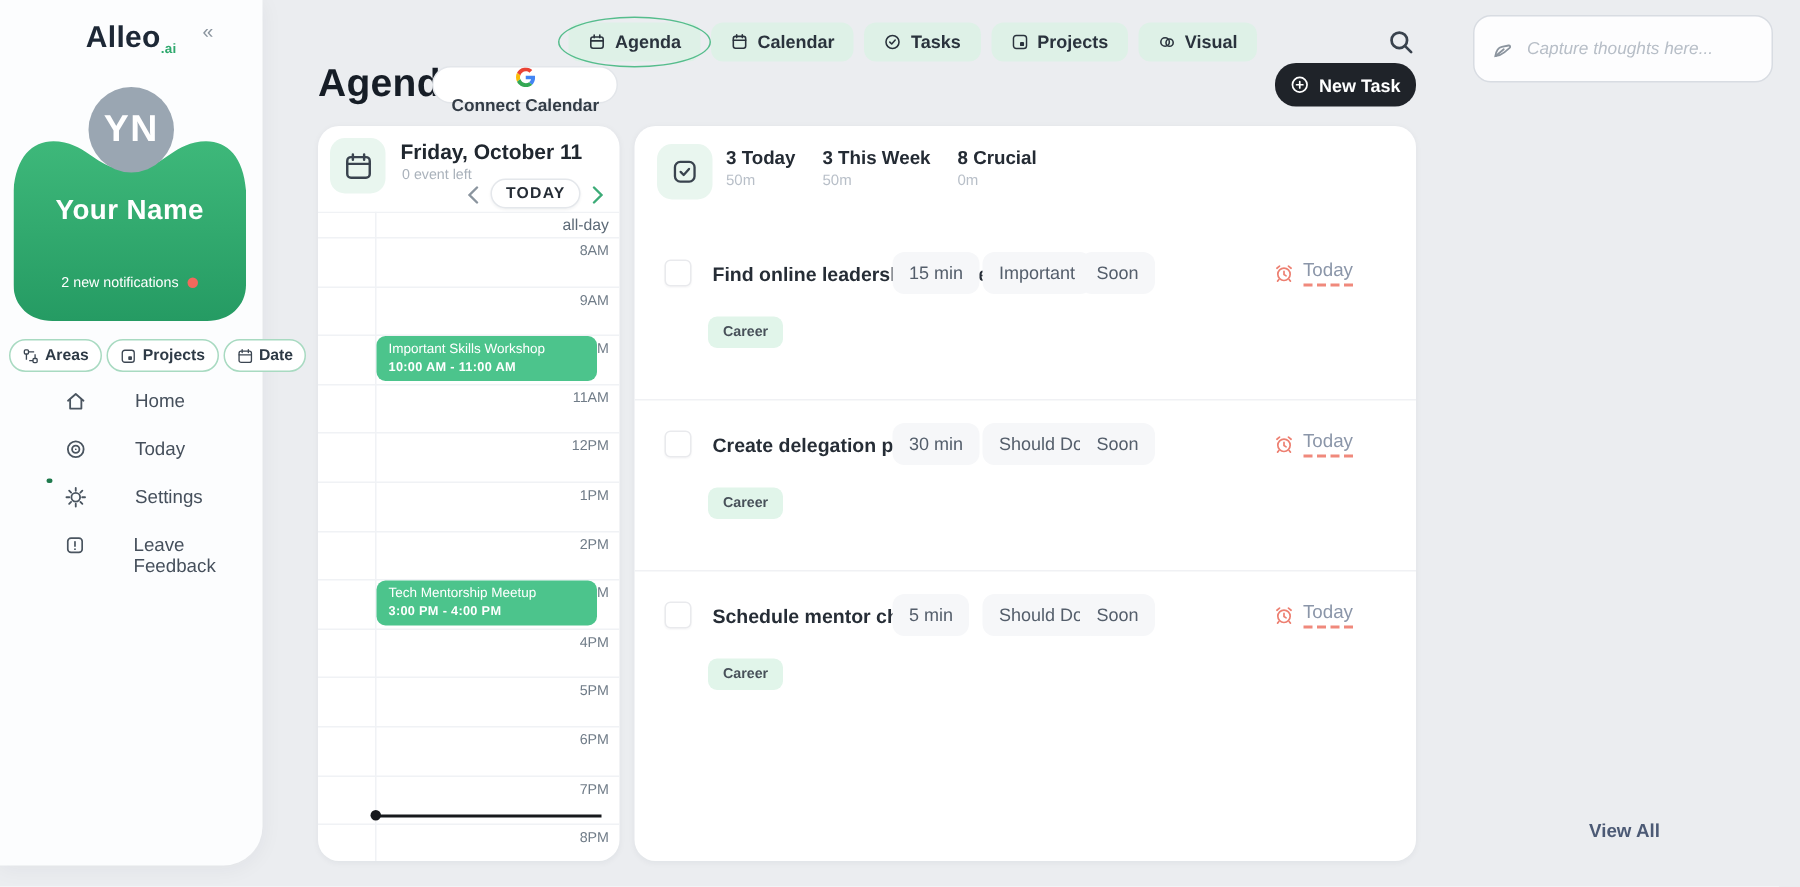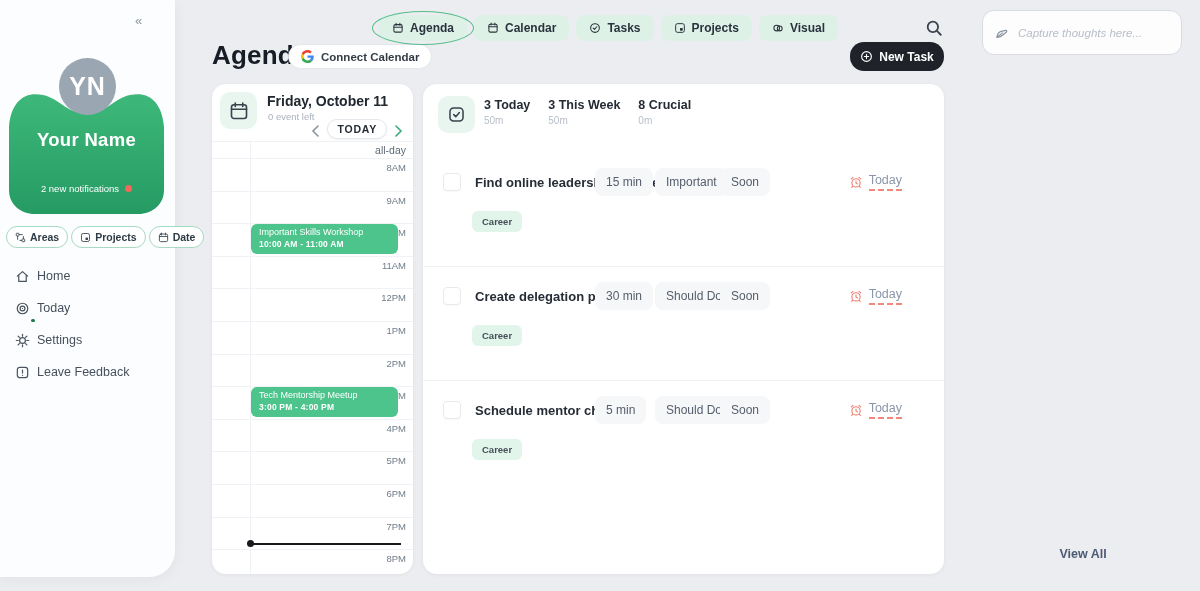--- a/index.html
+++ b/index.html
@@ -22,39 +22,39 @@
                font-size:18.5px; font-weight:700; z-index:2; letter-spacing:.3px; }
   .notif { position:absolute; top:96px; width:100%; display:flex; justify-content:center;
            align-items:center; gap:6px; z-index:2; color:#fff; font-size:9.5px; cursor:pointer; }
   .notif-dot { width:7px; height:7px; border-radius:50%; background:#f2695c; }
   .filter-pills { position:absolute; left:6px; top:226px; display:flex; gap:3px; z-index:6; }
   .fpill { display:flex; align-items:center; gap:4px; height:22px; padding:0 8px; background:#fff;
            border:1px solid #a8dac1; border-radius:12px; font-size:10.5px; font-weight:600;
            color:#2e3a46; cursor:pointer; white-space:nowrap; }
   .fpill .ic { width:11px; height:11px; color:#3c4652; }
   .menu { position:absolute; left:0; top:260px; width:175px; }
-  .menu-item { position:relative; display:flex; align-items:center; gap:7px; height:32px;
-               padding-left:15px; cursor:pointer; color:#46505c; font-size:12.5px; font-weight:500; }
+  .menu-item { position:relative; display:flex; align-items:flex-start; gap:32px; height:32px;
+               padding-left:43px; cursor:pointer; color:#46505c; font-size:12.5px; font-weight:500; }
   .menu-item .ic { width:15px; height:15px; color:#4a5560; position:relative; }
   .life-dot { position:absolute; left:31px; bottom:2px; width:3.5px; height:3.5px;
               border-radius:50%; background:#1f7a4d; }
 
   
   .tabs { position:absolute; left:379px; top:15px; display:flex; gap:7px; z-index:4; }
   .tab { position:relative; display:flex; align-items:center; gap:6px; height:26px; padding:0 13px;
          background:#def1e7; border-radius:8px; font-size:12px; font-weight:600; color:#2a333d;
          cursor:pointer; white-space:nowrap; }
   .tab .ic { width:12px; height:12px; color:#2a333d; }
   .tab.active::after { content:""; position:absolute; inset:-4px -7px; border:1.5px solid #55bd8c;
                        border-radius:50%; pointer-events:none; }
   .page-title { position:absolute; left:212px; top:40px; font-size:26px; font-weight:800;
                 color:#161d26; letter-spacing:.2px; }
   .connect-btn { position:absolute; left:288px; top:44px; display:flex; align-items:center; gap:7px;
                  height:25px; padding:0 12px; background:#fff; border:1px solid #e3e6ea;
-                 border-radius:13px; font-size:11.5px; font-weight:600; color:#333c46; cursor:pointer; }
+                 border-radius:13px; font-size:11.5px; font-weight:600; color:#333c46; cursor:pointer;flex-direction:column; }
   .connect-btn .ic { width:13px; height:13px; }
   .search-btn { position:absolute; left:925px; top:19px; width:18px; height:18px; color:#39424d; cursor:pointer; }
   .search-btn svg { width:100%; height:100%; }
   .new-task-btn { position:absolute; left:850px; top:42px; width:94px; height:29px; background:#1f2329;
                   border-radius:14px; display:flex; align-items:center; justify-content:center; gap:6px;
                   color:#fff; font-size:12px; font-weight:700; cursor:pointer; }
   .new-task-btn .ic { width:13px; height:13px; color:#fff; }
   .capture-box { position:absolute; left:982px; top:10px; width:200px; height:45px; background:#fdfdfe;
                  border:1px solid #d8dce2; border-radius:12px; display:flex; align-items:center;
                  padding:0 12px; gap:8px; }
@@ -129,20 +129,23 @@
               font-size:12.5px; font-weight:700; color:#4c5a75; cursor:pointer; }
 
   .ic svg { width:100%; height:100%; display:block; }
 </style>
 </head>
 <body>
 
 <div id="app">
 
   <div class="sidebar">
+    <div class="logo">
+      <span>Alleo</span><span class="suffix">.ai</span>
+    </div>
     <div class="collapse">«</div>
     <div class="avatar">YN</div>
 
     <div class="user-card">
       <svg class="shape" viewBox="0 0 155 127" preserveAspectRatio="none">
         <defs>
           <linearGradient id="gcard" x1="0" y1="0" x2="0" y2="1">
             <stop offset="0" stop-color="#3eb87a"></stop>
               <stop offset="1" stop-color="#259b63"></stop>
           </linearGradient>

